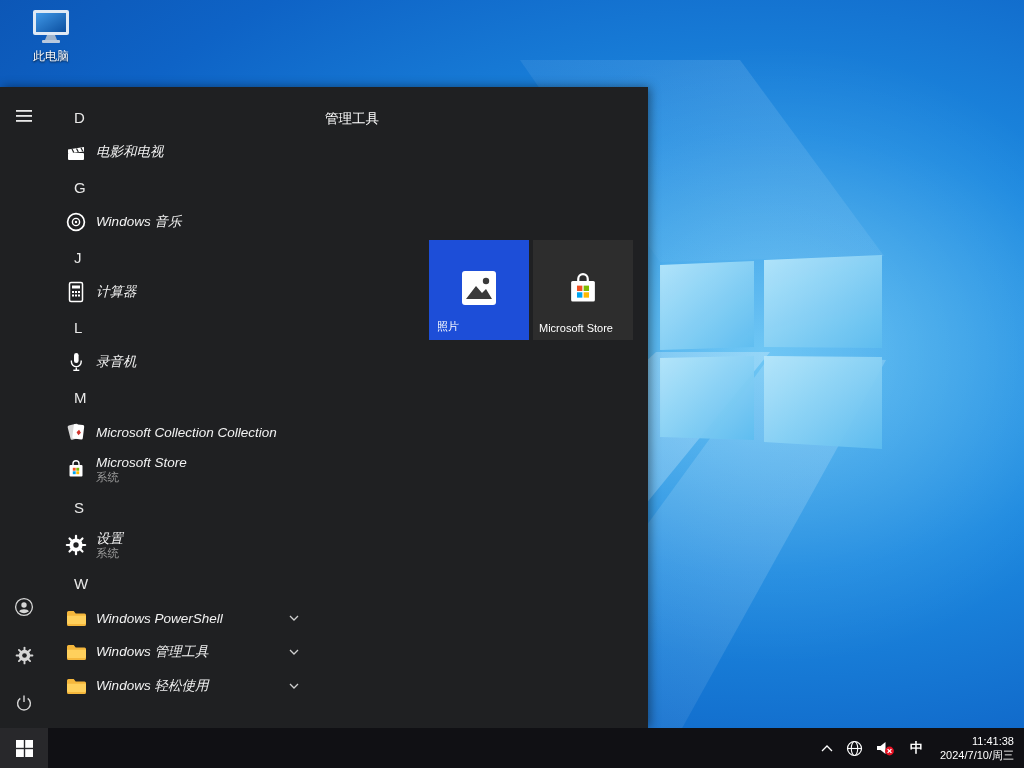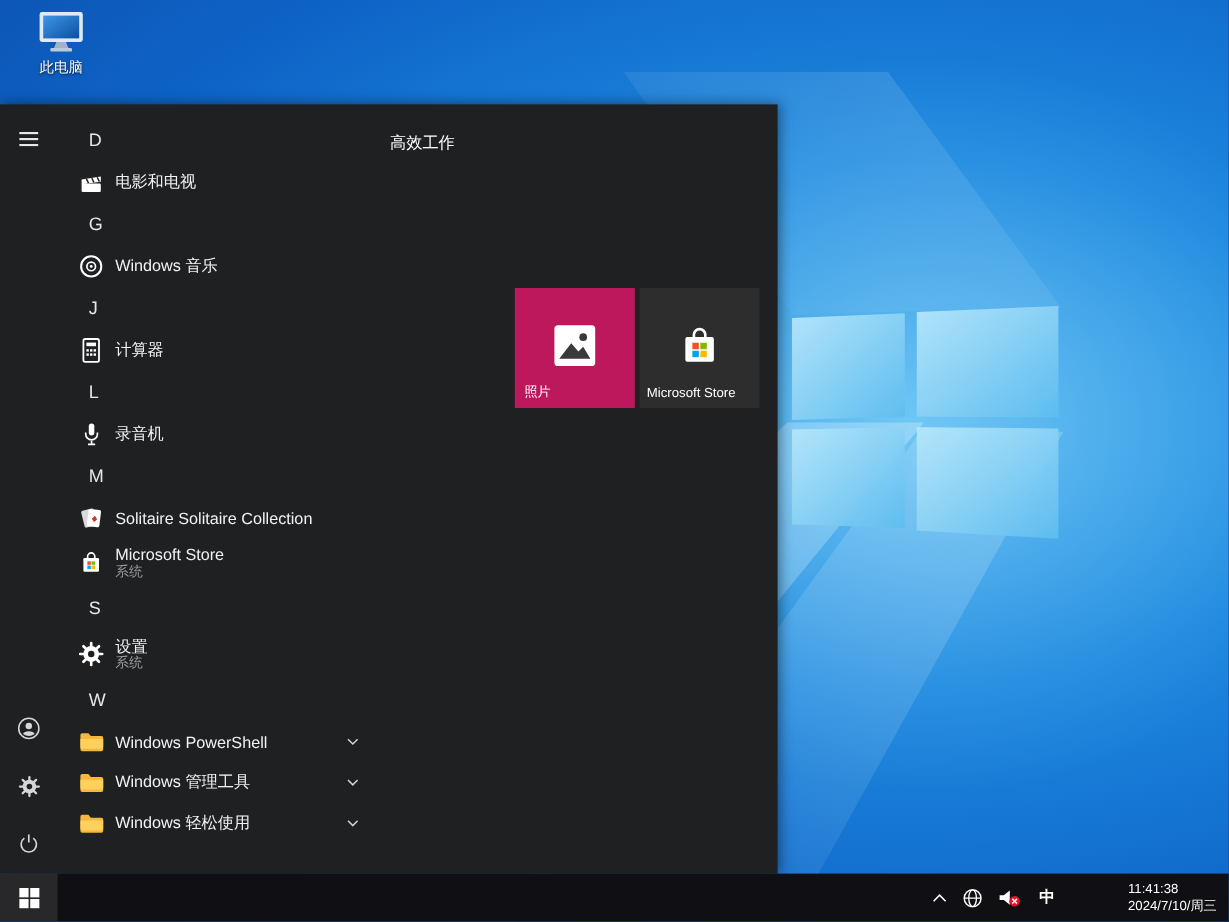--- a/index.html
+++ b/index.html
@@ -27,44 +27,44 @@
   .rail-menu { top:5px; }
   .rail-user { top:496px; }
   .rail-settings { top:544px; }
   .rail-power { top:592px; }
 
   .app-list { position:absolute; left:48px; top:0; width:372px; height:100%; overflow:hidden; padding-top:12px; }
   .row { position:relative; display:flex; align-items:center; cursor:pointer; }
   .row.letter { height:36px; padding-left:26px; font-size:15px; color:#e8e8e8; }
   .row.app { height:34px; }
   .row.app .app-icon { width:24px; height:24px; margin-left:16px; flex:0 0 24px; display:flex; align-items:center; justify-content:center; }
-  .row.app .app-label { margin-left:8px; font-size:13.5px; color:#f2f2f2; white-space:nowrap; }
+  .row.app .app-label { margin-left:8px; font-size:13.5px; color:#f2f2f2; white-space:nowrap;font-style:italic; }
   .row.two-line { height:40px; }
   .row .labels { margin-left:8px; display:flex; flex-direction:column; justify-content:center; }
   .row .labels .app-label { margin-left:0; line-height:16px; }
   .row .labels .app-sublabel { font-size:11.5px; color:#9a9a9a; line-height:13px; }
   .row .chevron { position:absolute; left:240px; top:50%; transform:translateY(-50%); width:12px; height:8px; display:flex; align-items:center; justify-content:center; }
 
   
   .tile-group-title { position:absolute; left:325px; top:23px; font-size:13.5px; color:#ffffff; cursor:pointer; }
   .tile { position:absolute; width:100px; height:100px; cursor:pointer; }
-  .tile-photos { left:429px; top:153px; background:#be185d; }
+  .tile-photos { left:429px; top:153px; background:#1d4ed8; }
   .tile-store  { left:533px; top:153px; background:#2d2d2d; }
   .tile-icon { position:absolute; top:28px; left:50%; transform:translateX(-50%); }
   .tile-label { position:absolute; left:8px; bottom:6px; font-size:11px; color:#ffffff; white-space:nowrap; }
   .tile-store .tile-label { left:6px; }
 
   
   .taskbar { position:absolute; left:0; bottom:0; width:1024px; height:40px; background:#101014; display:flex; align-items:center; }
   .start-button { width:48px; height:40px; border:none; background:rgba(255,255,255,.10);
     display:flex; align-items:center; justify-content:center; cursor:pointer; }
   .tray { position:absolute; right:0; top:0; height:40px; display:flex; align-items:center; gap:13px; padding-right:10px; }
   .tray-item { display:flex; align-items:center; justify-content:center; cursor:pointer; height:40px; }
   .tray-ime { font-size:13px; color:#ffffff; font-weight:bold; padding:0 2px; }
-  .tray-clock { color:#ffffff; font-size:11px; line-height:14px; padding-left:2px; cursor:pointer;margin-left:44px; }
+  .tray-clock { text-align:right; color:#ffffff; font-size:11px; line-height:14px; padding-left:2px; cursor:pointer; }
 </style>
 </head>
 <body>
 
 <div class="screen">
 
   <div class="wallpaper">
     <svg viewBox="0 0 1024 768" preserveAspectRatio="none">
       <defs>
         <radialGradient id="wpGlow" cx="50%" cy="50%" r="50%">
@@ -229,21 +229,21 @@
       </div>
 
       <div class="row app">
         <span class="app-icon">
           <svg width="24" height="24" viewBox="0 0 24 24">
             <rect x="5" y="4.5" width="10.5" height="14.5" rx="1.5" fill="#d9d9d9" transform="rotate(-14 10 12)"></rect>
             <rect x="9" y="4.5" width="10.5" height="14.5" rx="1.5" fill="#ffffff" transform="rotate(7 14 12)"></rect>
             <path d="M14.8,9.6 L17,12.4 L14.8,15.2 L12.6,12.4 Z" fill="#d0342c" transform="rotate(7 14 12)"></path>
           </svg>
         </span>
-        <span class="app-label">Solitaire Solitaire Collection</span>
+        <span class="app-label">Microsoft Collection Collection</span>
       </div>
 
       <div class="row app two-line">
         <span class="app-icon">
           <svg width="24" height="24" viewBox="0 0 24 24">
             <path d="M9,8 V6.8 a3,3 0 0 1 6,0 V8" fill="none" stroke="#fff" stroke-width="1.4"></path>
             <rect x="5.5" y="8" width="13" height="11.5" rx="1" fill="#fff"></rect>
             <rect x="8.8" y="10.8" width="2.9" height="2.9" fill="#f25022"></rect>
             <rect x="12.3" y="10.8" width="2.9" height="2.9" fill="#7fba00"></rect>
             <rect x="8.8" y="14.3" width="2.9" height="2.9" fill="#00a4ef"></rect>
@@ -324,21 +324,21 @@
         <span class="app-label">Windows 轻松使用</span>
         <span class="chevron">
           <svg width="10" height="6" viewBox="0 0 10 6">
               <polyline points="1,1 5,5 9,1" fill="none" stroke="#cfcfcf" stroke-width="1.3"></polyline>
             </svg>
         </span>
       </div>
 
     </div>
 
-    <div class="tile-group-title">高效工作</div>
+    <div class="tile-group-title">管理工具</div>
 
     <div class="tile tile-photos">
       <span class="tile-icon">
         <svg width="40" height="40" viewBox="0 0 40 40">
           <rect x="3" y="3" width="34" height="34" rx="3" fill="#ffffff"></rect>
           <circle cx="27" cy="13" r="3.2" fill="#3a3a3a"></circle>
           <path d="M7,31 L17,18 L23,25 L27,21 L33,31 Z" fill="#3a3a3a"></path>
         </svg>
       </span>
       <span class="tile-label">照片</span>

